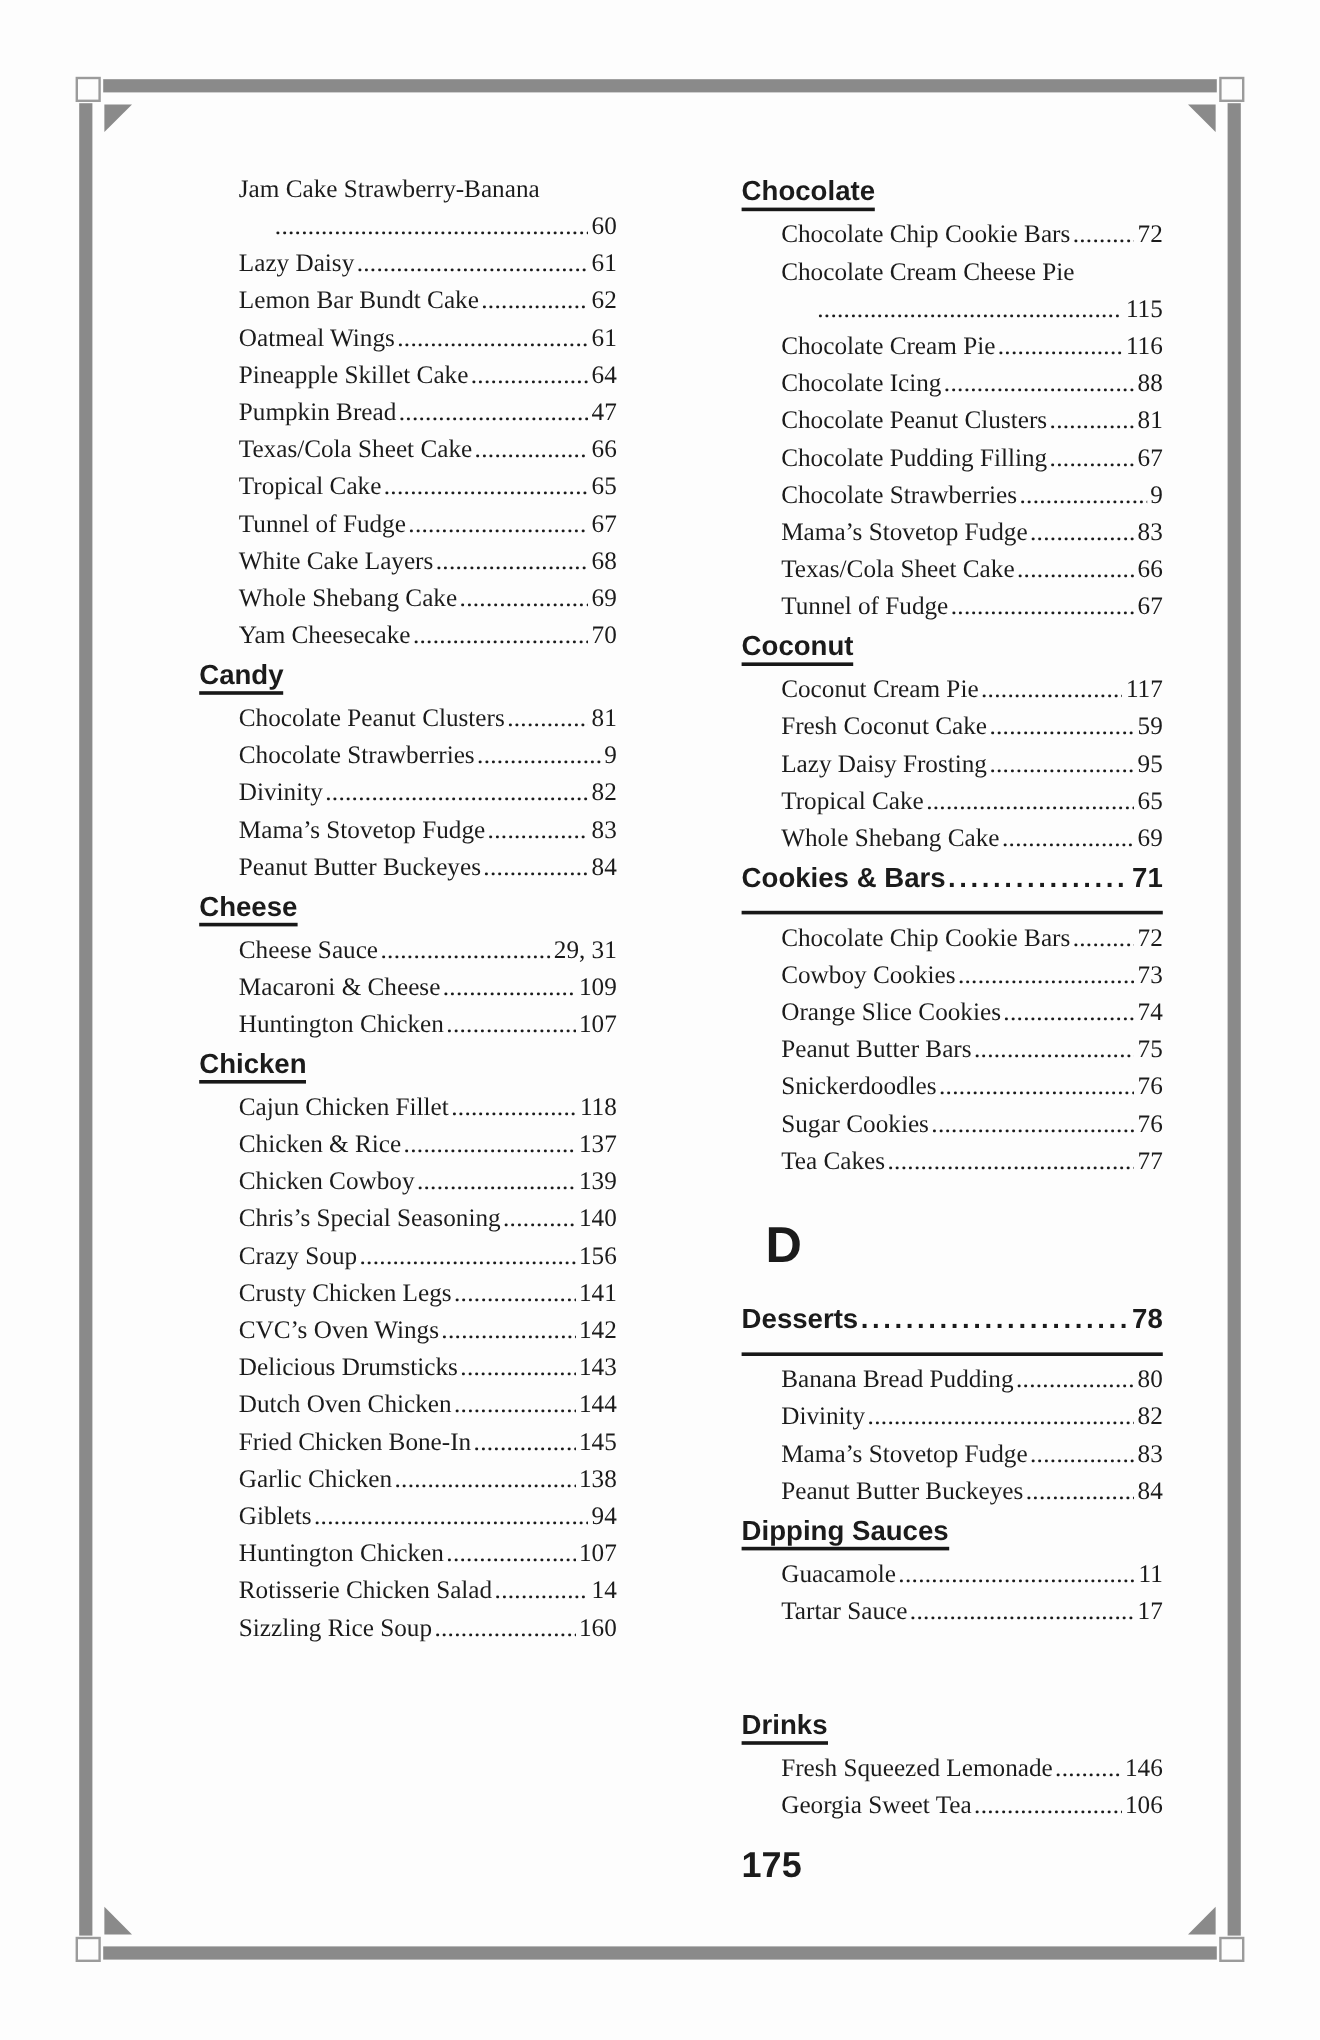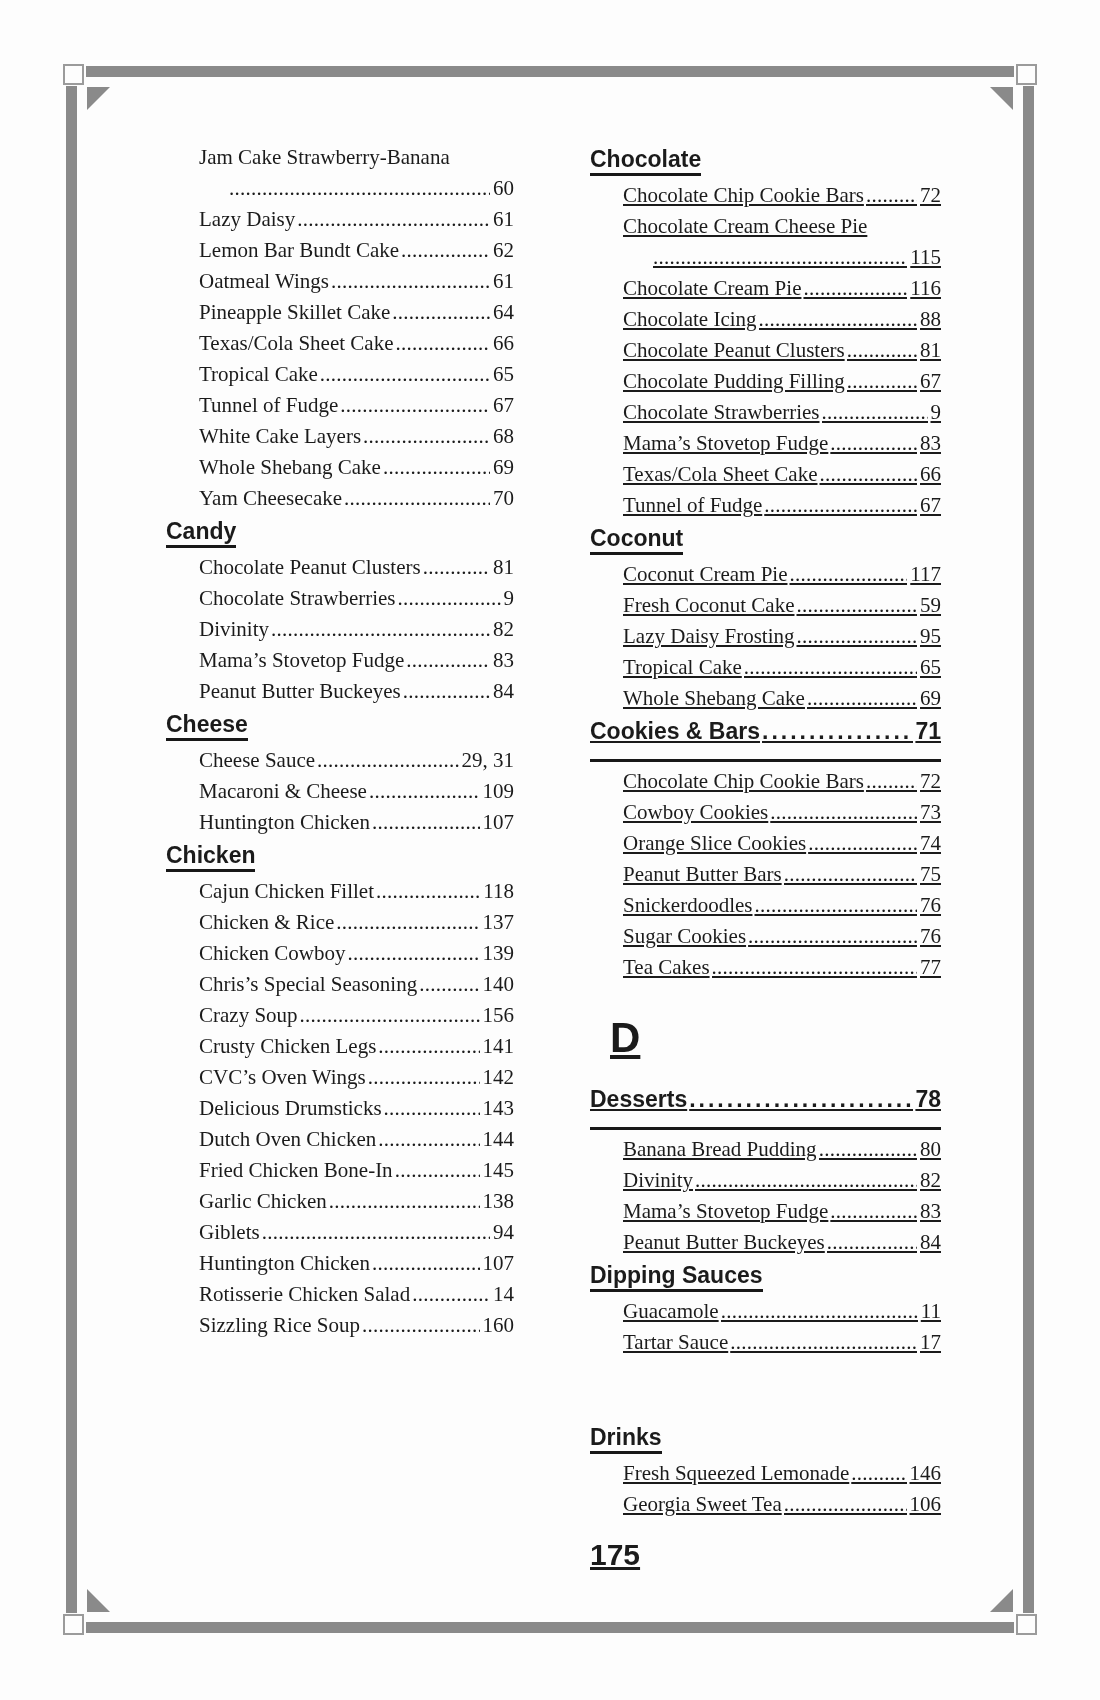--- a/index.html
+++ b/index.html
@@ -29,21 +29,21 @@
   .sq-br { right: 63px; bottom: 65px; }
   .tri { position: absolute; width: 0; height: 0; }
   .tri-tl { left: 87px;  top: 87px;    border-top: 23px solid var(--frame, #8a8a8a);    border-right: 23px solid transparent; }
   .tri-tr { right: 87px; top: 87px;    border-top: 23px solid var(--frame, #8a8a8a);    border-left: 23px solid transparent; }
   .tri-bl { left: 87px;  bottom: 88px; border-bottom: 23px solid var(--frame, #8a8a8a); border-right: 23px solid transparent; }
   .tri-br { right: 87px; bottom: 88px; border-bottom: 23px solid var(--frame, #8a8a8a); border-left: 23px solid transparent; }
 
   
   .col { position: absolute; top: 142px; }
   .col-left  { left: 166px; width: 348px; }
-  .col-right { left: 590px; width: 351px; text-decoration: underline; }
+  .col-right { left: 618px; width: 351px; }
 
   
   .entry-row {
     display: flex; align-items: baseline;
     padding-left: 33px;
     font-size: 21px; line-height: 31px;
     white-space: nowrap;
   }
   .entry-name { flex: 0 0 auto; }
   .dots {
@@ -139,20 +139,25 @@
         <span class="entry-name">Oatmeal Wings</span>
         <span class="dots"></span>
         <span class="entry-page">61</span>
       </div>
       <div class="entry-row">
         <span class="entry-name">Pineapple Skillet Cake</span>
         <span class="dots"></span>
         <span class="entry-page">64</span>
       </div>
       <div class="entry-row">
+        <span class="entry-name">Pumpkin Bread</span>
+        <span class="dots"></span>
+        <span class="entry-page">47</span>
+      </div>
+      <div class="entry-row">
         <span class="entry-name">Texas/Cola Sheet Cake</span>
         <span class="dots"></span>
         <span class="entry-page">66</span>
       </div>
       <div class="entry-row">
         <span class="entry-name">Tropical Cake</span>
         <span class="dots"></span>
         <span class="entry-page">65</span>
       </div>
       <div class="entry-row">

